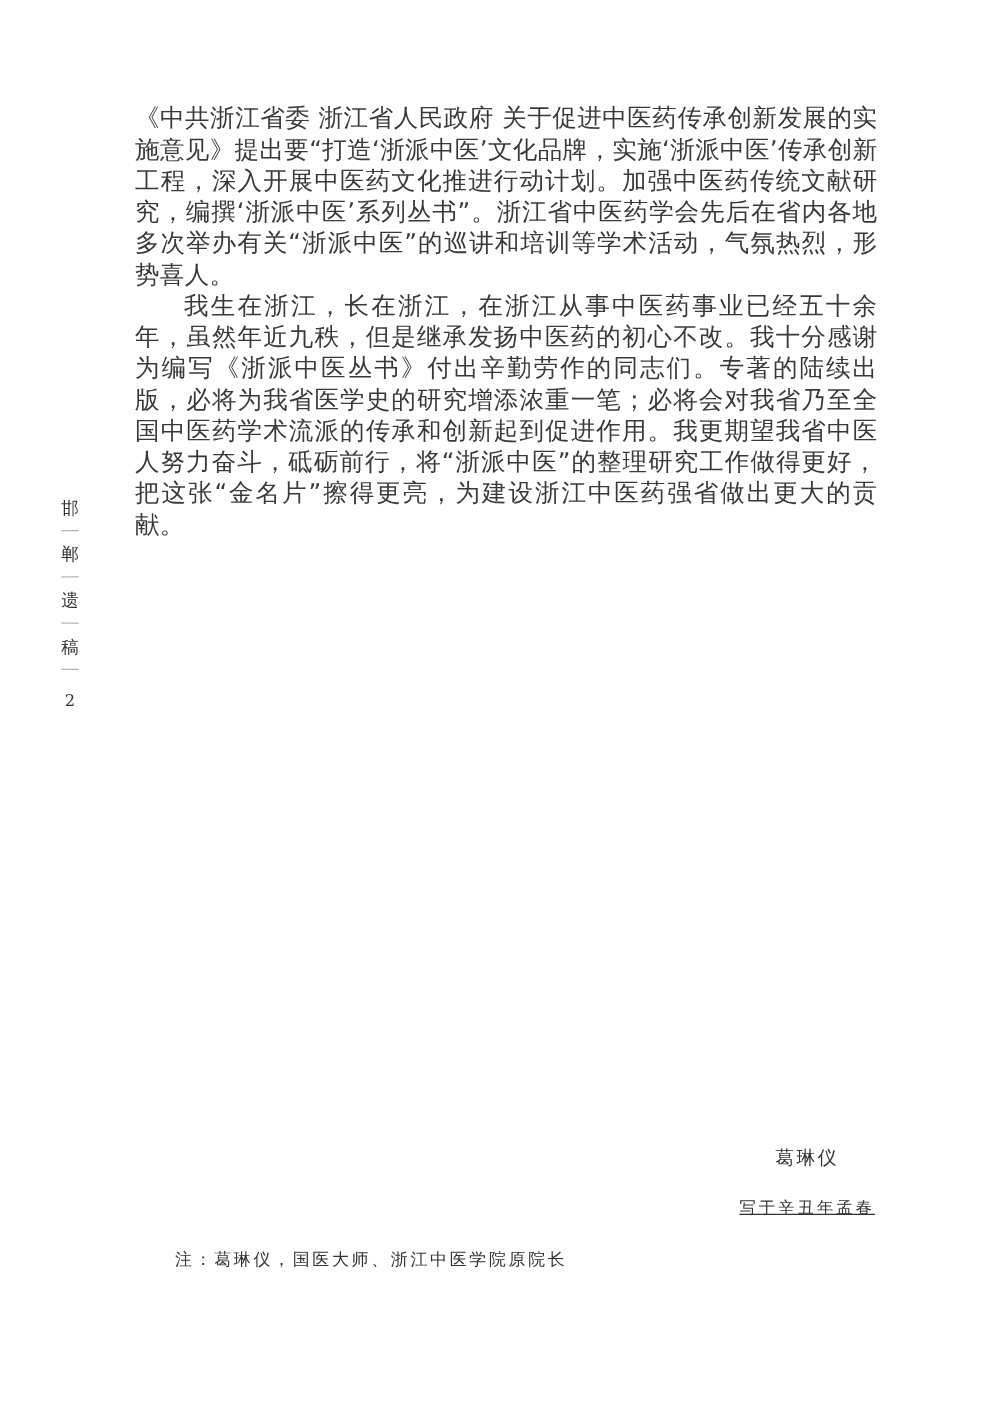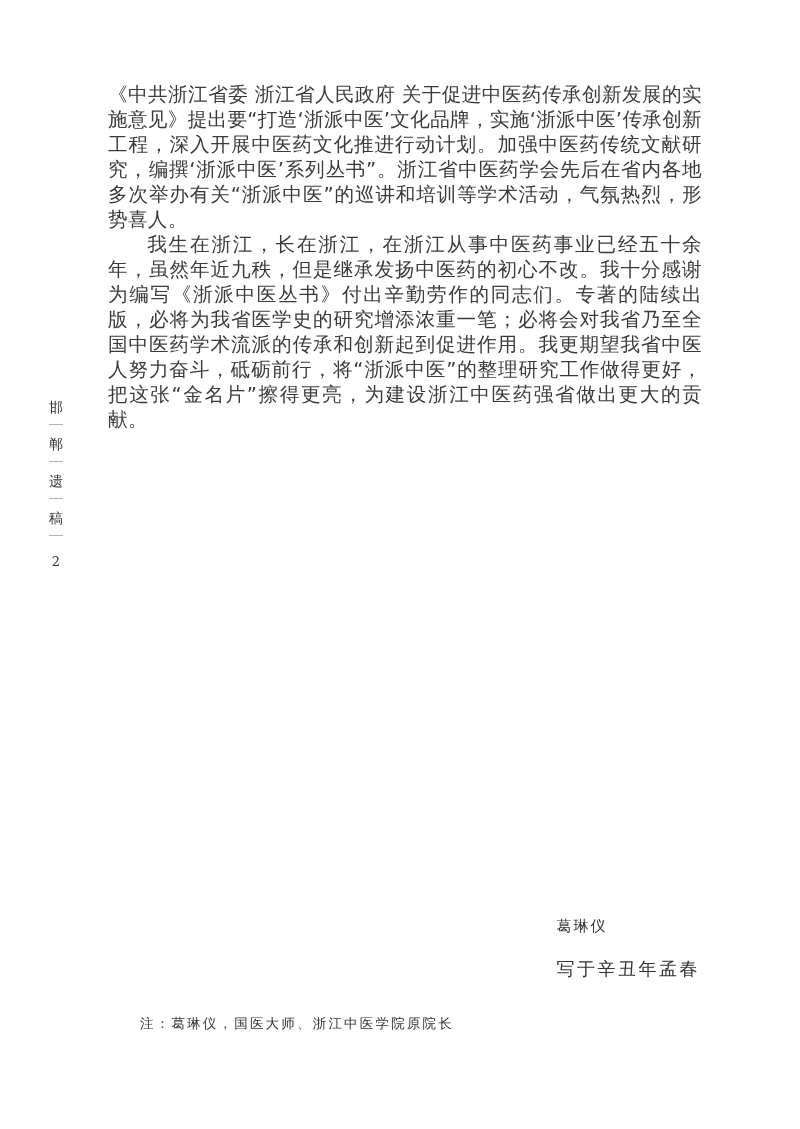--- a/index.html
+++ b/index.html
@@ -30,43 +30,43 @@
       text-justify: inter-ideograph;
       color: #3a3a3a;
     }
     .paragraph.indent {
       text-indent: 2em;
     }
     .signature-block {
       position: absolute;
       right: 100px;
       top: 917px;
-      text-align: left;
+      text-align: center;
       font-family: "DejaVu Serif", "Liberation Serif", serif;
       color: #333333;
     }
     .signature-name {
       font-size: 15px;
       letter-spacing: 2px;
       height: 24px;
     }
     .signature-date {
       margin-top: 16px;
-      font-size: 18px;
+      font-size: 13px;
       letter-spacing: 2.5px;
+      text-decoration: underline;
     }
     .footnote {
       position: absolute;
       left: 140px;
       top: 999px;
       font-family: "DejaVu Serif", "Liberation Serif", serif;
       font-size: 13.5px;
       letter-spacing: 2.2px;
       color: #333333;
-      margin-top: 16px;
     }
     .side-header {
       position: absolute;
       left: 44px;
       top: 398px;
       width: 24px;
       display: flex;
       flex-direction: column;
       align-items: center;
       font-family: "DejaVu Serif", "Liberation Serif", serif;

